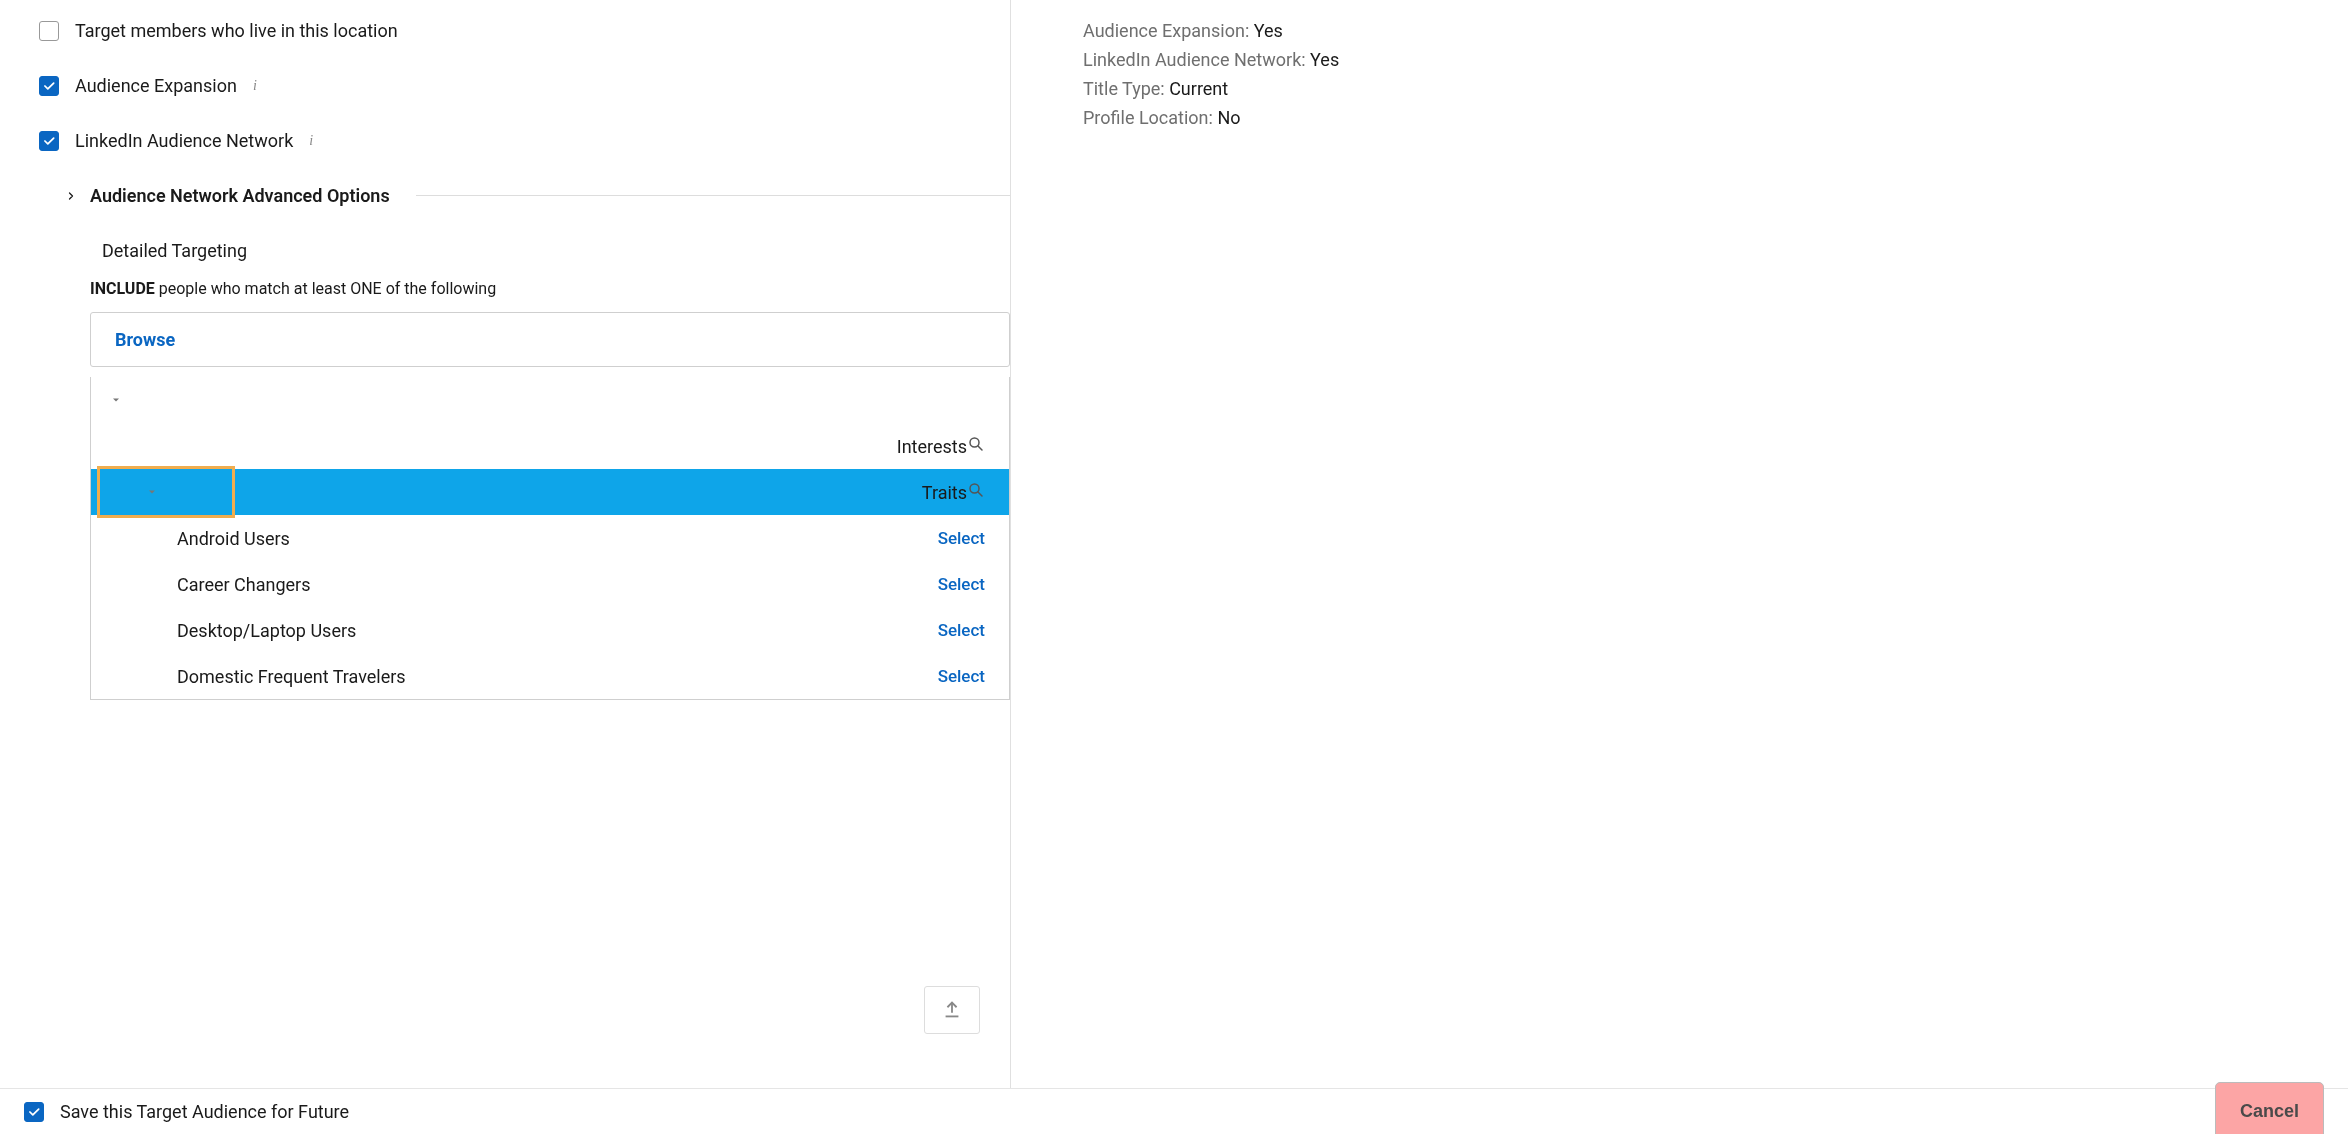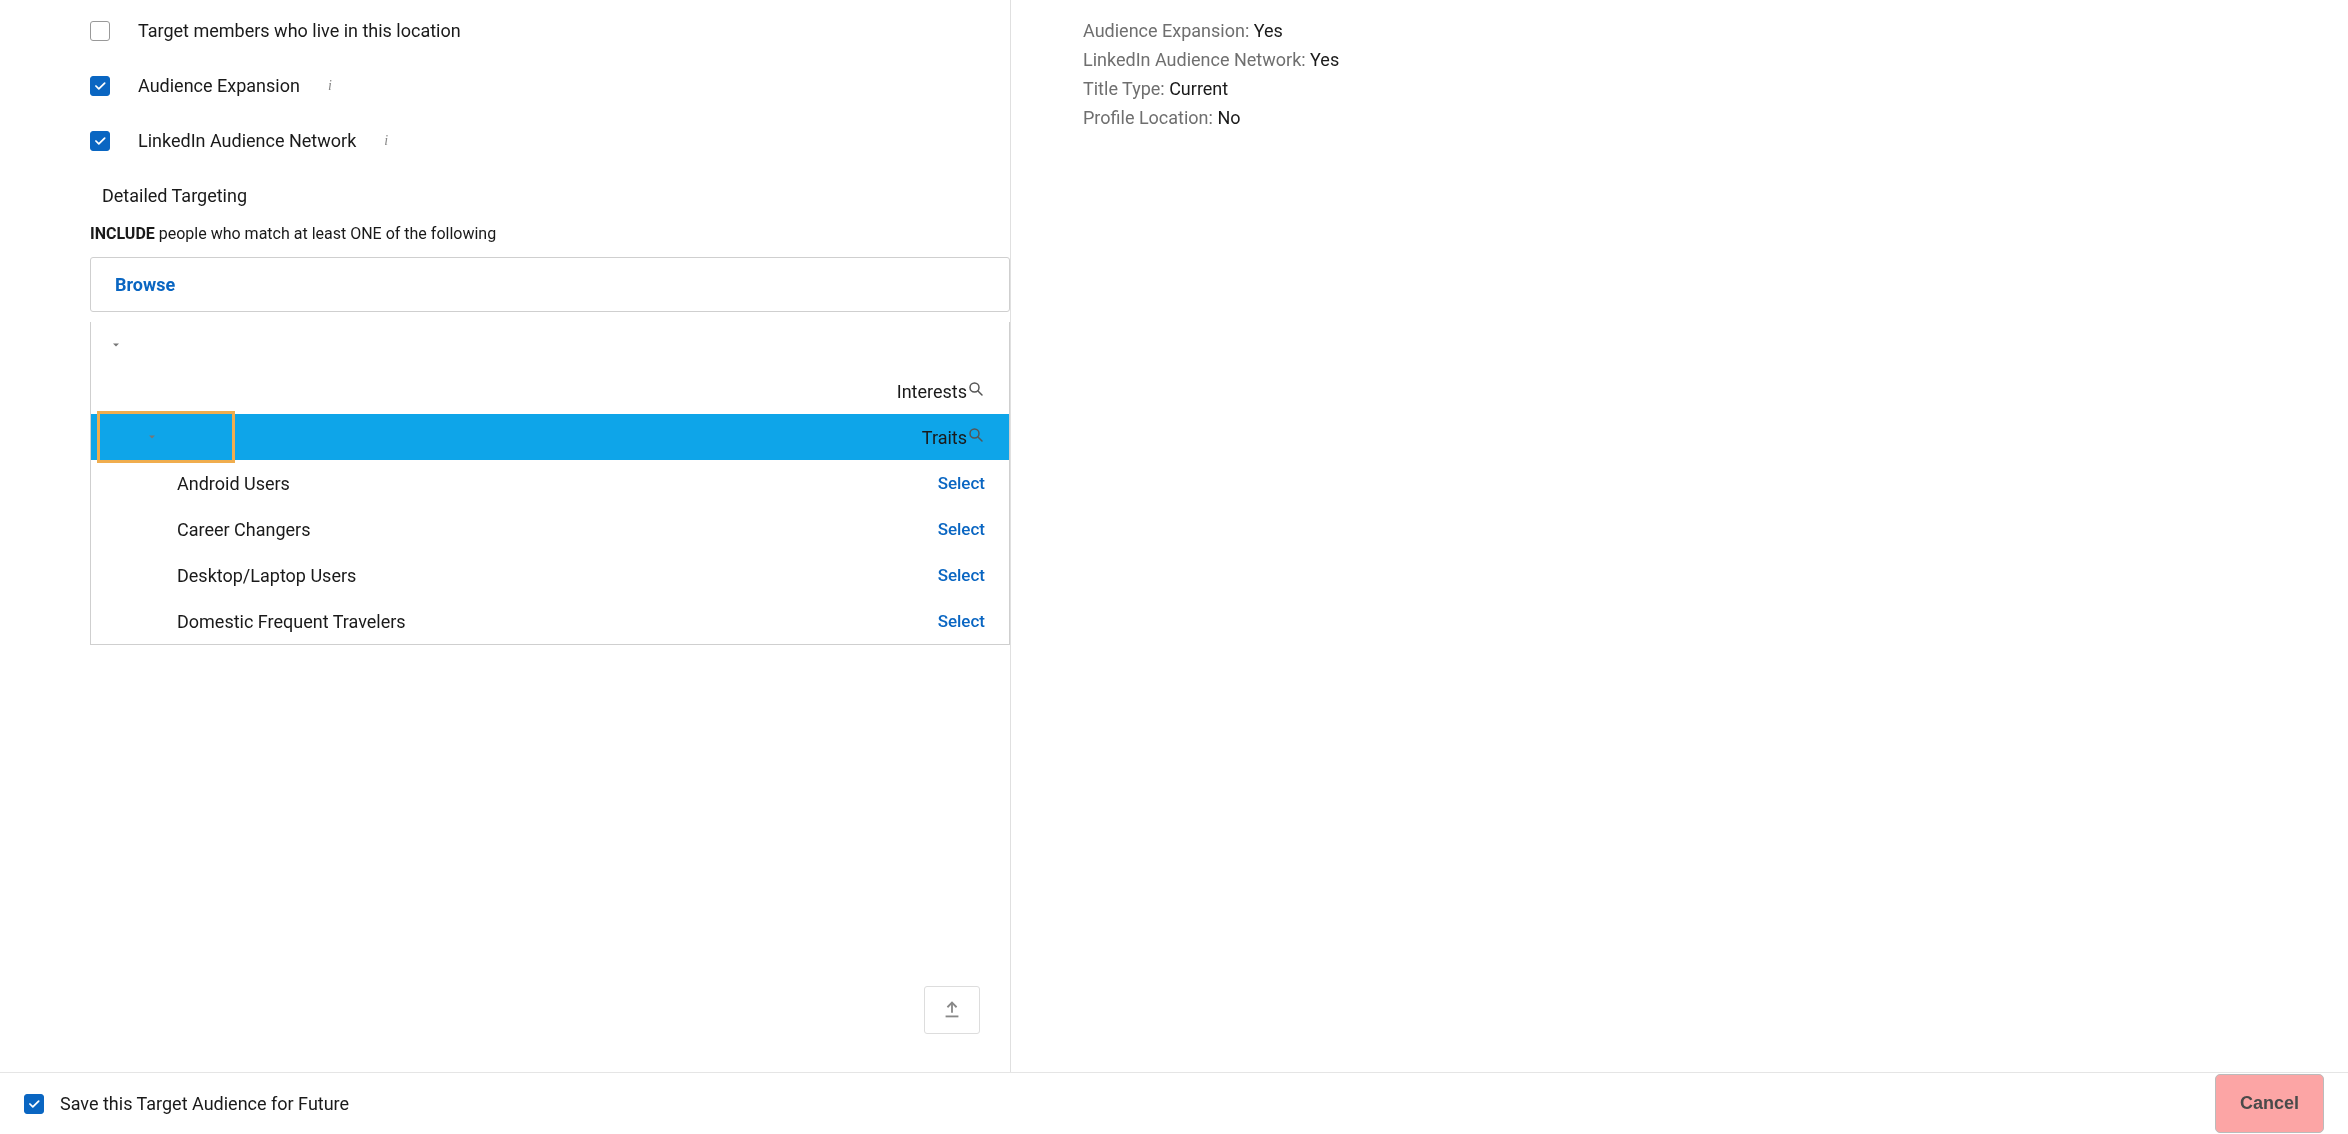--- a/index.html
+++ b/index.html
@@ -23,22 +23,22 @@
     flex: 0 0 1px;
     background: #e0e0e0;
   }
   .right-col {
     flex: 1;
     padding: 20px 0 12px 72px;
   }
   .check-row {
     display: flex;
     align-items: center;
-    margin: 0 0 34px 90px;
-    gap: 28px;
+    margin: 0 0 34px 39px;
+    gap: 16px;
   }
   .checkbox {
     width: 20px; height: 20px;
     border: 1.5px solid #999;
     border-radius: 3px;
     display: inline-flex;
     align-items: center; justify-content: center;
   }
   .checkbox.checked {
     background: #0a66c2;
@@ -158,21 +158,21 @@
   }
   .summary-line {
     margin-bottom: 8px;
     font-size: 18px;
   }
   .summary-label { color: #6f6f6f; }
   .summary-val { color: #1a1a1a; }
   .footer {
     position: fixed;
     left: 0; right: 0; bottom: 0;
-    height: 62px;
+    height: 46px;
     background: #fff;
     border-top: 1px solid #e5e5e5;
     display: flex;
     align-items: center;
     padding: 0 24px;
   }
   .footer .left {
     display: flex;
     align-items: center;
     gap: 16px;
@@ -215,20 +215,29 @@
     <div class="check-row">
       <span class="checkbox checked">
         <svg width="14" height="14" viewBox="0 0 24 24" fill="none">
             <path d="M5 12l5 5L20 7" stroke="#fff" stroke-width="3" stroke-linecap="round" stroke-linejoin="round"></path>
           </svg>
       </span>
       <span class="check-label">LinkedIn Audience Network</span>
       <span class="info-icon">i</span>
     </div>
 
+    <div class="expand-header">
+      <span class="caret">
+        <svg width="12" height="12" viewBox="0 0 24 24" fill="none">
+            <path d="M9 6l6 6-6 6" stroke="#1a1a1a" stroke-width="2.5" stroke-linecap="round" stroke-linejoin="round"></path>
+          </svg>
+      </span>
+      <span class="label">Audience Network Advanced Options</span>
+      <span class="line"></span>
+    </div>
 
     <div class="section-label">Detailed Targeting</div>
 
     <div class="include-line">
       <b>INCLUDE</b><span> people who match at least ONE of the following</span>
     </div>
 
     <div class="browse-box">
       <span class="browse-link">Browse</span>
     </div>

